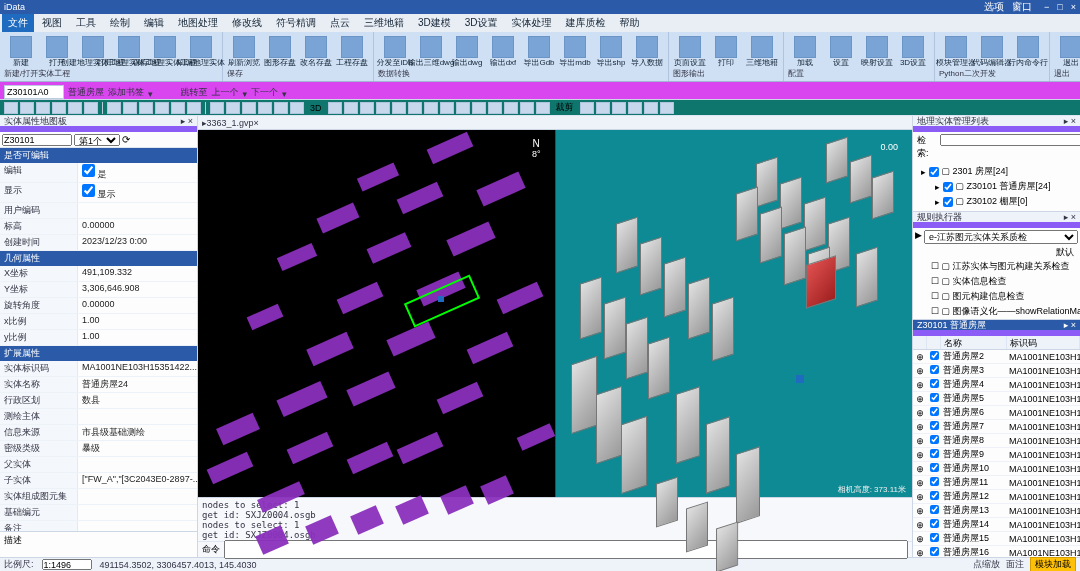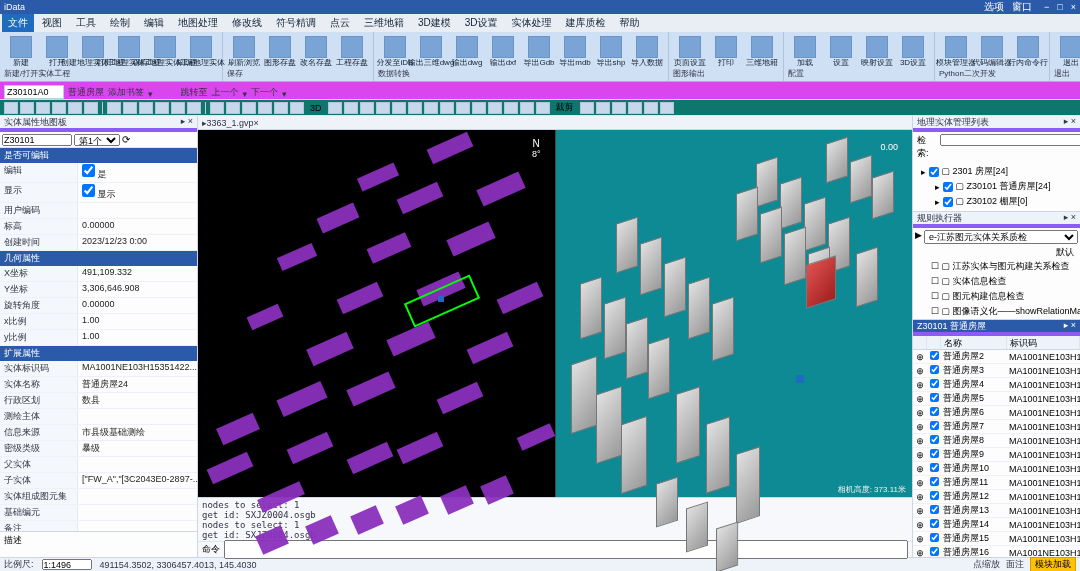--- a/index.html
+++ b/index.html
@@ -18,21 +18,21 @@
 .tool { width: 34px; display: flex; flex-direction: column; align-items: center; justify-content: center; gap: 1px; }
 .tool .ic { width: 22px; height: 22px; background: #7aa3d6; border: 1px solid #6b94c7; }
 .tool .tl { font-size: 8px; color: #123; text-align: center; line-height: 1; white-space: nowrap; overflow: hidden; }
 .addrbar { height: 18px; background: #d946ef; border-bottom: 1px solid #ccd6e4; display: flex; align-items: flex-end; gap: 4px; padding: 0 4px; font-size: 9px; color: #334; }
 .addrbar input { height: 14px; font-size: 9px; border: 1px solid #bcd; padding: 0 2px; }
 .iconbar { height: 16px; background: #0f766e; border-bottom: 1px solid #dde6f2; display: flex; align-items: center; gap: 2px; padding: 0 4px; }
 .iconbar .ib { width: 14px; height: 12px; background: #c7d7ec; border: 1px solid #b0c4de; }
 .iconbar .sep { width: 1px; height: 12px; background: #bcd; margin: 0 2px; }
 .main { display: flex; height: 441px; }
 .left { width: 198px; border-right: 1px solid #ccd6e4; display: flex; flex-direction: column; background: #fdfdfd; }
-.panel-title { height: 16px; background: #eef3fa; border-bottom: 4px solid #8b5cf6; display: flex; align-items: flex-start; padding: 0 4px; font-size: 9px; color: #334; }
+.panel-title { height: 16px; background: #eef3fa; border-bottom: 6px solid #8b5cf6; display: flex; align-items: center; padding: 0 4px; font-size: 9px; color: #334; }
 .panel-title .close { margin-left: auto; font-size: 9px; }
 .panel-ctrl { height: 16px; display: flex; align-items: center; border-bottom: 1px solid #e0e6ef; padding: 0 2px; gap: 2px; }
 .panel-ctrl input[type=text] { width: 70px; height: 12px; font-size: 9px; }
 .panel-ctrl select { height: 12px; font-size: 9px; }
 .prop-grid { flex: 1; overflow: auto; }
 .prop-grid .sec { background: #2a5aa8; color: #fff; font-size: 9px; padding: 1px 4px; }
 .prop-grid .row { display: flex; border-bottom: 1px solid #edf2f8; }
 .prop-grid .k { width: 78px; padding: 1px 4px; font-size: 9px; color: #334; background: #f4f7fb; border-right: 1px solid #e3e9f2; overflow: hidden; white-space: nowrap; }
 .prop-grid .v { flex: 1; padding: 1px 4px; font-size: 9px; color: #222; overflow: hidden; white-space: nowrap; }
 .center { flex: 1; display: flex; flex-direction: column; background: #000; }

